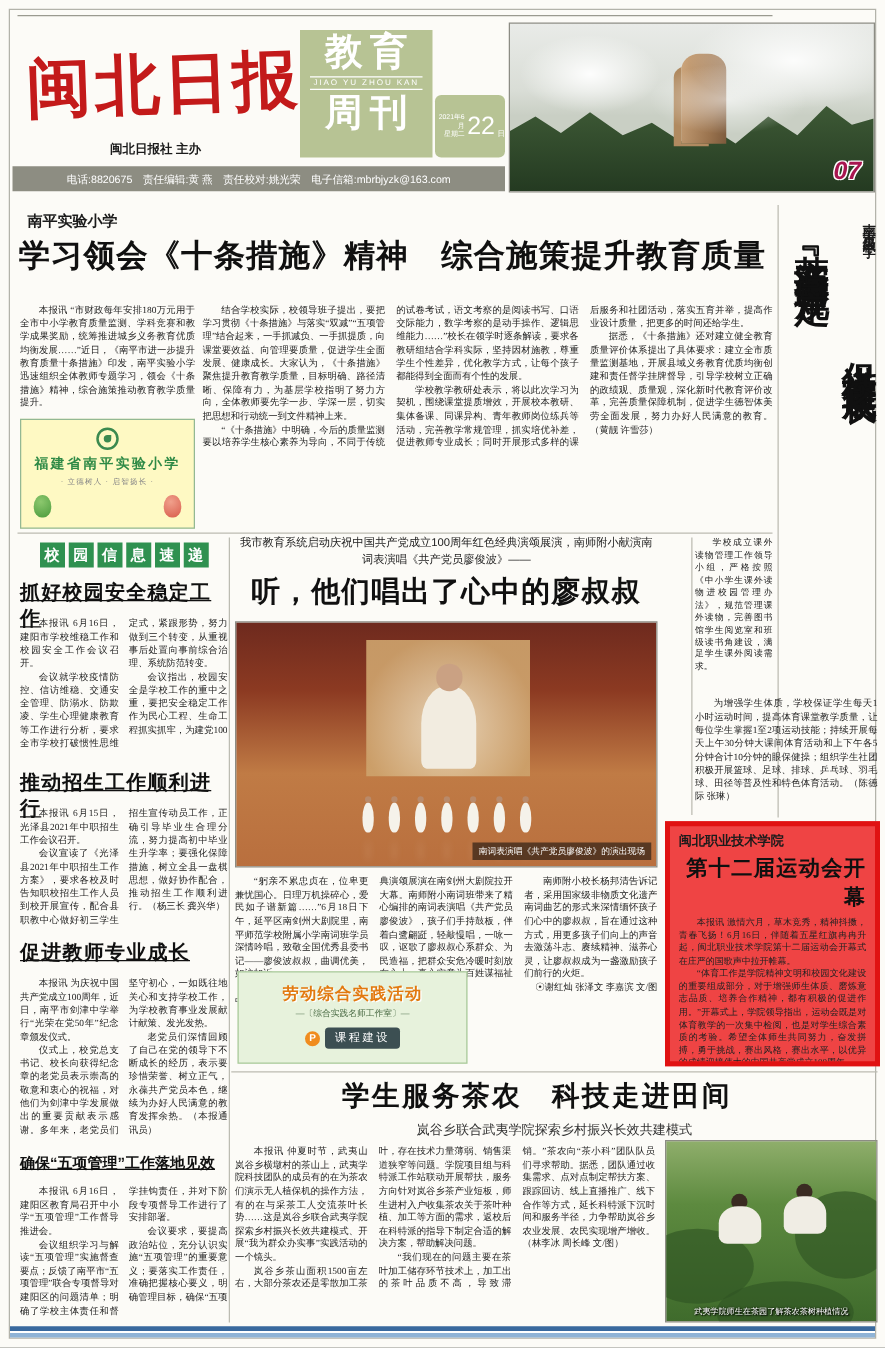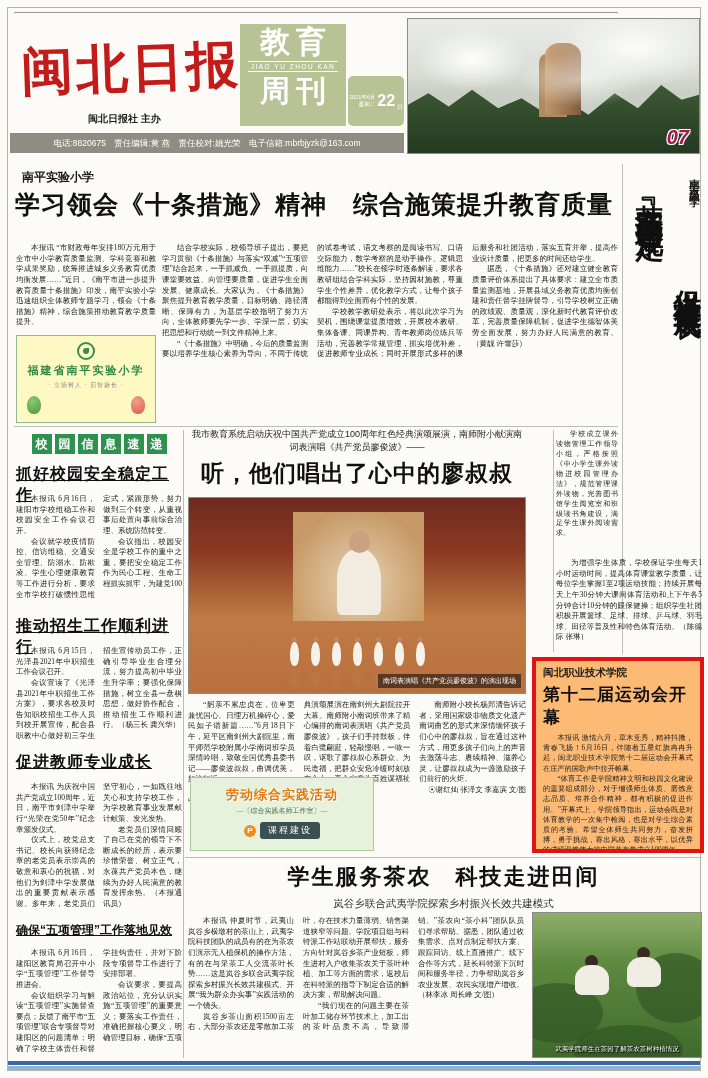--- a/index.html
+++ b/index.html
@@ -26,21 +26,21 @@
     color:#fff; text-align:center; font-family:"Liberation Sans",sans-serif;
   }
   .mh-supp .big { font-size:30px; font-weight:bold; letter-spacing:6px; line-height:36px; text-indent:6px; }
   .mh-supp .pinyin { font-size:6.5px; letter-spacing:1.5px; border-top:1px solid #fff; border-bottom:1px solid #fff; margin:1px 8px; padding:1px 0; }
   .mh-date {
     left:348px; top:76px; width:56px; height:50px; background:#b7c394; border-radius:5px;
     color:#fff; display:flex; align-items:center; justify-content:center; gap:2px;
     font-family:"Liberation Sans",sans-serif;
   }
   .mh-date .small { font-size:5.5px; line-height:7px; text-align:right; }
-  .mh-date .day { font-size:16px; font-weight:bold; line-height:20px; }
+  .mh-date .day { font-size:20px; font-weight:normal; line-height:20px; }
   .mh-date .suffix { font-size:6px; align-self:flex-end; margin-bottom:14px; }
   .mh-photo { left:407px; top:18px; width:293px; height:136px; border:1px solid #8c8c84; overflow:hidden;
     background:linear-gradient(180deg,#e9ebe8 0%,#d9ddd6 40%,#c9cfc4 55%); }
   .mtn-trees { position:absolute; left:0; bottom:0; width:100%; height:62%;
     background:linear-gradient(180deg,#43603a,#243a21);
     clip-path:polygon(0 42%,7% 28%,14% 44%,22% 24%,31% 46%,39% 34%,47% 52%,54% 36%,62% 54%,71% 28%,79% 46%,87% 18%,94% 36%,100% 30%,100% 100%,0 100%); }
   .mtn-rock { position:absolute; left:47%; top:18%; width:36px; height:72px;
     background:linear-gradient(100deg,#cfa87e,#9a734e 70%,#7c5a3c);
     border-radius:40% 40% 6% 6% / 18% 18% 0 0; box-shadow:-10px 6px 0 -4px #b08a60; }
   .mtn-mist { position:absolute; inset:0;
@@ -120,27 +120,27 @@
   .ra-kicker { left:688px; top:170px; height:96px; font-size:10.5px; letter-spacing:3px; font-weight:bold;
     font-family:"Liberation Sans",sans-serif; }
   .ra-h1 { left:630px; top:182px; height:330px; font-size:28px; font-weight:bold; letter-spacing:3px;
     font-family:"Liberation Sans",sans-serif; }
   .ra-h2 { left:668px; top:268px; height:270px; font-size:28px; font-weight:bold; letter-spacing:3px;
     font-family:"Liberation Sans",sans-serif; }
   .ra-side { left:556px; top:430px; width:62px; height:122px; font-size:7px; }
   .ra-bottom { left:556px; top:558px; width:146px; height:95px; }
 
   
-  .rb { left:532px; top:657px; width:172px; height:196px; border:4px solid #e01212; background:#fdba74; padding:5px 7px; overflow:hidden; }
+  .rb { left:532px; top:657px; width:172px; height:196px; border:4px solid #e01212; background:#ef4444; padding:5px 7px; overflow:hidden; }
   .rb .k { font-size:10.5px; font-family:"Liberation Sans",sans-serif; }
-  .rb .h { text-align:left; font-size:17px; letter-spacing:1px; margin:3px 0 4px; }
+  .rb .h { text-align:right; font-size:17px; letter-spacing:1px; margin:3px 0 4px; }
   .rb .body-text { font-size:7.2px; }
 
   
-  .ba-head { left:185px; top:862px; width:517px; text-align:center; font-size:22px; letter-spacing:2px; }
+  .ba-head { left:171px; top:862px; width:517px; text-align:center; font-size:22px; letter-spacing:2px; }
   .ba-sub { left:185px; top:897px; width:517px; text-align:center; font-size:10.5px; color:#333;
     font-family:"Liberation Sans",sans-serif; }
   .ba-body { left:188px; top:916px; width:336px; height:142px; }
   .ba-photo { left:532px; top:912px; width:170px; height:146px; border:1px solid #8c8c84; overflow:hidden;
     background:linear-gradient(180deg,#8fae6b 0%,#5d8a3f 35%,#3f6b2c 100%); }
   .tea-blob { position:absolute; border-radius:50%; background:#2f5423; opacity:.65; }
   .picker-head { position:absolute; width:13px; height:13px; background:#3a2b22; border-radius:50%; }
   .picker-body { position:absolute; width:34px; height:30px; background:#f0ede4; border-radius:45% 45% 20% 20%; }
   .tea-caption { position:absolute; left:0; right:0; bottom:3px; text-align:center; color:#fff; font-size:6.5px;
     text-shadow:0 0 2px #000,1px 1px 1px #000; font-family:"Liberation Sans",sans-serif; }

